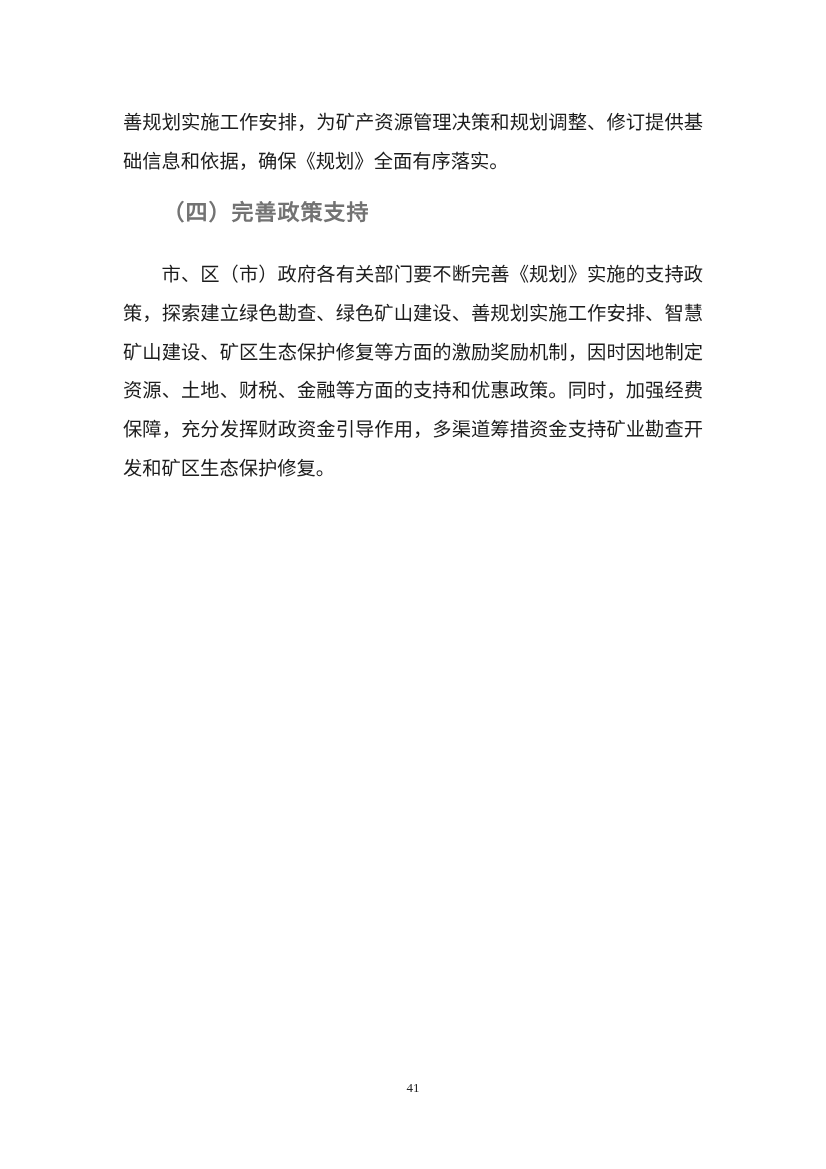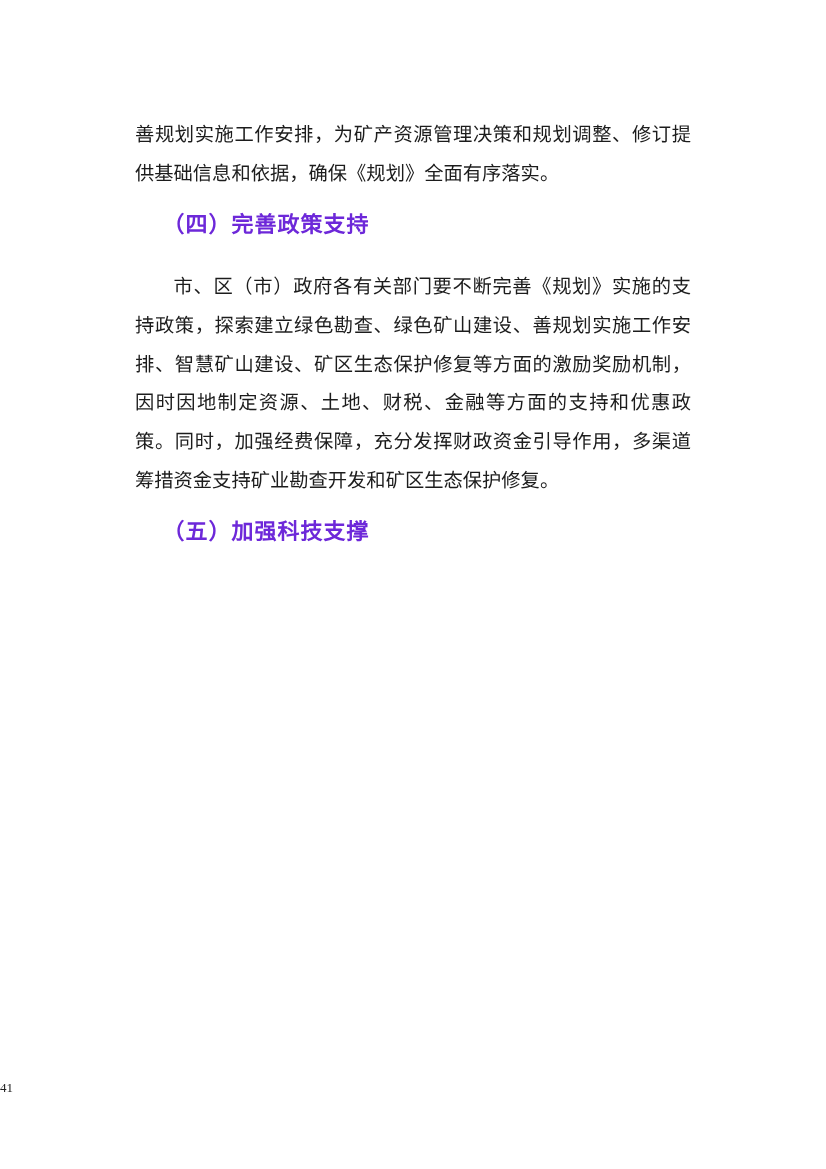--- a/index.html
+++ b/index.html
@@ -16,64 +16,64 @@
     font-family: "Liberation Serif", "DejaVu Serif", serif;
     color: #1c1c1c;
   }
   .content {
     position: absolute;
     top: 104px;
     left: 123px;
     width: 580px;
   }
   .para {
-    margin: 12px;
+    margin: 0;
     font-size: 19.3px;
     line-height: 38.7px;
     text-align: justify;
     text-justify: inter-character;
     letter-spacing: 0;
     word-break: break-all;
     text-indent: 2em;
   }
   .para.continuation {
     text-indent: 0;
   }
   .heading {
     margin: 13px 0 23px 0;
     font-size: 22px;
     line-height: 38.7px;
     font-weight: bold;
     text-indent: 1.8em;
     letter-spacing: 1px;
-    color: #6d28d9;
+    color: #737373;
   }
   .page-number {
     position: absolute;
     top: 1080px;
     left: 0;
     width: 100%;
+    text-align: center;
     font-size: 13px;
     line-height: 16px;
     color: #222222;
   }
 </style>
 </head>
 <body>
 
 <div class="page">
   <div class="content">
 
     <p class="para continuation">善规划实施工作安排，为矿产资源管理决策和规划调整、修订提供基础信息和依据，确保《规划》全面有序落实。</p>
 
     <h3 class="heading">（四）完善政策支持</h3>
 
     <p class="para">市、区（市）政府各有关部门要不断完善《规划》实施的支持政策，探索建立绿色勘查、绿色矿山建设、善规划实施工作安排、智慧矿山建设、矿区生态保护修复等方面的激励奖励机制，因时因地制定资源、土地、财税、金融等方面的支持和优惠政策。同时，加强经费保障，充分发挥财政资金引导作用，多渠道筹措资金支持矿业勘查开发和矿区生态保护修复。</p>
 
-    <h3 class="heading">（五）加强科技支撑</h3>
 
 
 
 
   </div>
 
   <div class="page-number">41</div>
 </div>
 
 </body></html>

